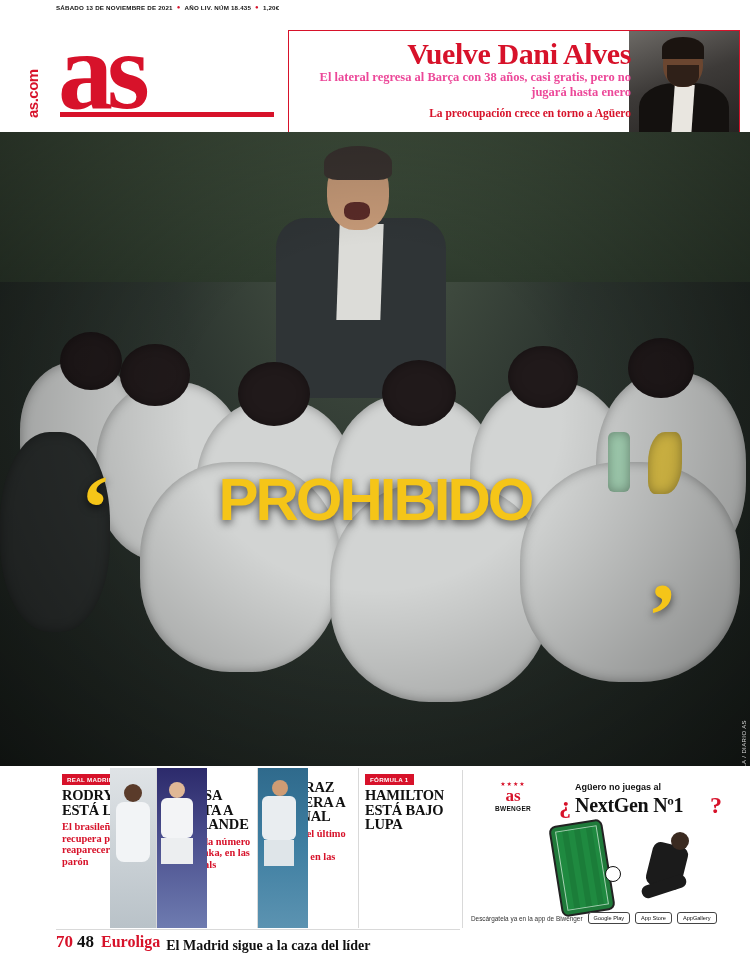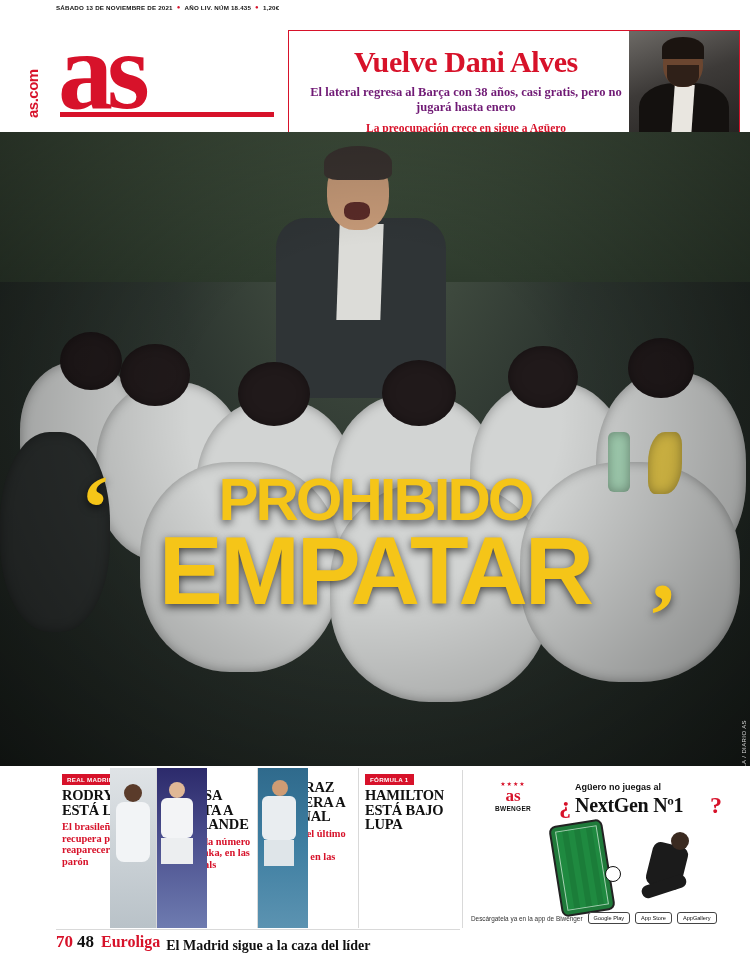--- a/index.html
+++ b/index.html
@@ -110,38 +110,37 @@
   }
   .topbox .photo .shirt {
     position: absolute;
     left: 44px; top: 54px;
     width: 20px; height: 50px;
     background: #e9e6e0;
     transform: skewX(-4deg);
   }
   .topbox .txt {
     position: absolute;
-    left: 12px; top: 16px;
+    left: 12px; top: 8px;
     width: 330px;
-    text-align: center;
+    text-align: right;
   }
   .topbox h1 {
     font-family: "Liberation Serif", serif;
     font-size: 30px;
     line-height: 1.02;
     color: #d7122a;
     font-weight: bold;
     letter-spacing: -0.4px;
   }
   .topbox .sub {
-    margin-top: 7px;
     font-family: "Liberation Serif", serif;
     font-size: 12.5px;
     line-height: 1.22;
-    color: #701a75;
+    color: #ec4899;
     font-weight: bold;
   }
   .topbox .sub2 {
     margin-top: 7px;
     font-family: "Liberation Serif", serif;
     font-size: 11.5px;
     line-height: 1.15;
     color: #d7122a;
     font-weight: bold;
   }
@@ -502,21 +501,21 @@
       <div class="photo">
         <div class="body"></div>
         <div class="shirt"></div>
         <div class="head"></div>
         <div class="hair"></div>
         <div class="beard"></div>
       </div>
       <div class="txt">
         <h1>Vuelve Dani Alves</h1>
         <div class="sub">El lateral regresa al Barça con 38 años, casi gratis, pero no jugará hasta enero</div>
-        <div class="sub2">La preocupación crece en sigue a Agüero</div>
+        <div class="sub2">La preocupación crece en torno a Agüero</div>
       </div>
     </div>
   </div>
 
   <div class="mainphoto">
     <div class="mp-bg"></div>
     <div class="mp-pitch"></div>
 
     <div class="coach-body"></div>
     <div class="coach-shirt"></div>
@@ -541,21 +540,20 @@
     <div class="blob" style="left:330px;top:350px;width:220px;height:220px;"></div>
     <div class="blob" style="left:520px;top:330px;width:220px;height:220px;"></div>
     <div class="blob" style="left:608px;top:300px;width:22px;height:60px;background:#a8d7b8;border-radius:6px;"></div>
     <div class="blob" style="left:648px;top:300px;width:34px;height:62px;background:#e7c94a;border-radius:50% 20% 50% 20%;"></div>
 
     <div class="mp-vignette"></div>
 
     <div class="quote-open">‘</div>
     <div class="bighead">
       <div class="l1">PROHIBIDO</div>
-      <div class="l2">EMPATAR</div>
     </div>
     <div class="quote-close">’</div>
 
     <div class="photo-credit">JESÚS ÁLVAREZ ORIHUELA / DIARIO AS</div>
   </div>
 
   <div class="bottom">
 
     <div class="cards">
 

